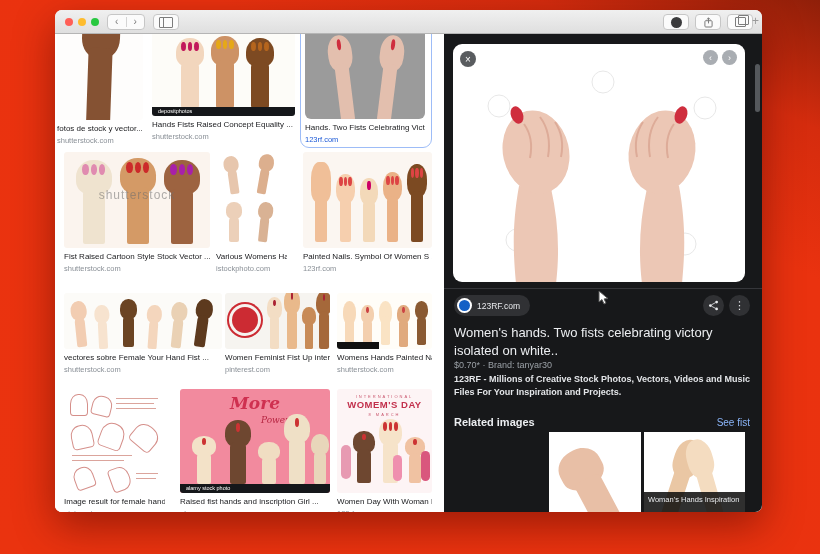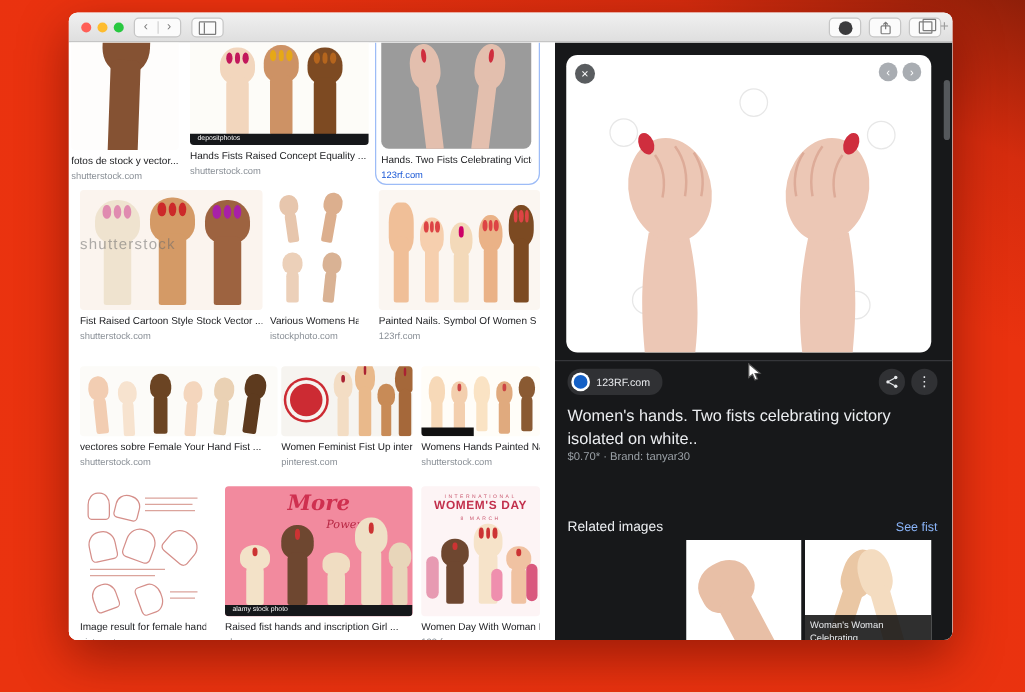--- a/index.html
+++ b/index.html
@@ -35,21 +35,21 @@
   
   .fist{position:absolute}
   .fist i{display:block}
   .fist .hand{position:absolute;left:0;top:0;width:100%;height:42%;background:var(--skin);
               border-radius:48% 48% 40% 40%}
   .fist .arm{position:absolute;left:19%;top:34%;width:62%;height:66%;background:var(--skin);
              border-radius:5px 5px 2px 2px}
   .fist .nails{position:absolute;top:5%;left:18%;width:64%;height:13%;display:flex;
                justify-content:space-between}
   .fist .nails i{width:27%;height:100%;border-radius:50%;background:var(--nail)}
-  .wmark{position:absolute;width:100%;text-align:left;color:rgba(110,110,110,.55);
+  .wmark{position:absolute;width:100%;text-align:center;color:rgba(110,110,110,.55);
          font-size:12px;letter-spacing:1px}
   .bar{position:absolute;left:0;bottom:0;width:100%;background:#15171a;color:#fff;
        font-size:5.5px;line-height:9px;padding-left:6px;box-sizing:border-box}
   .sketch{position:absolute;border:1px solid #d58f8a;border-radius:45% 45% 18% 18%;background:#fff}
   .skline{position:absolute;height:1px;background:#dba49c}
   
   .panel{position:absolute;left:389px;top:0;width:318px;height:478px;background:#17181a;color:#e8eaed}
   .imagebox{position:absolute;left:9px;top:10px;width:292px;height:238px;background:#fff;
             border-radius:9px;overflow:hidden}
   .roundbtn{position:absolute;border-radius:50%;display:flex;align-items:center;justify-content:center}
@@ -569,42 +569,43 @@
             <line x1="5" y1="7" x2="11" y2="3.8" stroke="#e8eaed" stroke-width="1.2"></line>
             <line x1="5" y1="9" x2="11" y2="12.2" stroke="#e8eaed" stroke-width="1.2"></line>
           </svg>
         </div>
         <div class="circbtn" style="right:12px;top:261px;font-size:11px;color:#e8eaed">⋮</div>
 
         <div class="dtitle" style="left:10px;top:290px;width:302px">Women's hands. Two fists celebrating victory isolated on white..</div>
 
         <div class="dmeta" style="left:10px;top:326px">$0.70* · Brand: tanyar30</div>
 
-
-
-        <div class="abs" style="left:10px;top:382px;font-size:11px;font-weight:normal;color:#eceef1">Related images</div>
+        <div class="ddesc" style="left:10px;top:339px;width:302px">123RF - Millions of Creative Stock Photos, Vectors, Videos and Music Files For Your Inspiration and Projects.</div>
+
+
+        <div class="abs" style="left:10px;top:382px;font-size:11px;font-weight:bold;color:#eceef1">Related images</div>
         <div class="abs" style="right:12px;top:383px;font-size:10px;color:#8ab4f8">See fist</div>
 
         <div class="rthumb" style="left:105px;top:398px;width:92px;height:95px">
           <div class="fist" style="left:22px;top:14px;width:44px;height:92px;--skin:#e8bfa6;transform:rotate(-28deg)">
               <i class="hand" style="border-radius:46% 46% 38% 38%"></i>
               <i class="arm"></i>
             </div>
         </div>
         <div class="rthumb" style="left:200px;top:398px;width:101px;height:95px">
           <div class="fist" style="left:22px;top:6px;width:26px;height:92px;--skin:#eac7a4;transform:rotate(18deg)">
               <i class="hand"></i>
               <i class="arm"></i>
             </div>
           <div class="fist" style="left:50px;top:6px;width:26px;height:92px;--skin:#f4dcc0;transform:rotate(-16deg)">
               <i class="hand"></i>
               <i class="arm"></i>
             </div>
           <div class="abs" style="left:0;top:60px;width:100%;background:rgba(10,10,10,.85);color:#e8eaed;font-size:7.5px;padding:3px 4px;box-sizing:border-box;line-height:1.4">
-            <div>Woman's Woman Celebrating ...</div>
+            <div>Woman's Hands Inspiration ...</div>
 
           </div>
         </div>
 
         <div class="abs" style="right:2px;top:30px;width:5px;height:48px;border-radius:3px;background:#55585c"></div>
       </div>
     </div>
   </div>
 </div>
 

